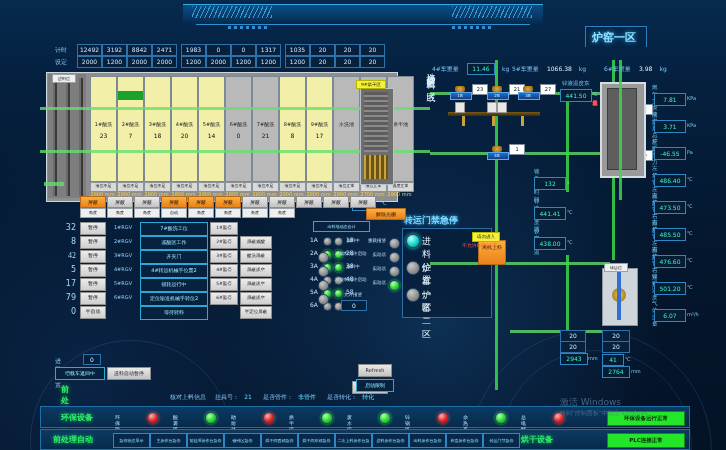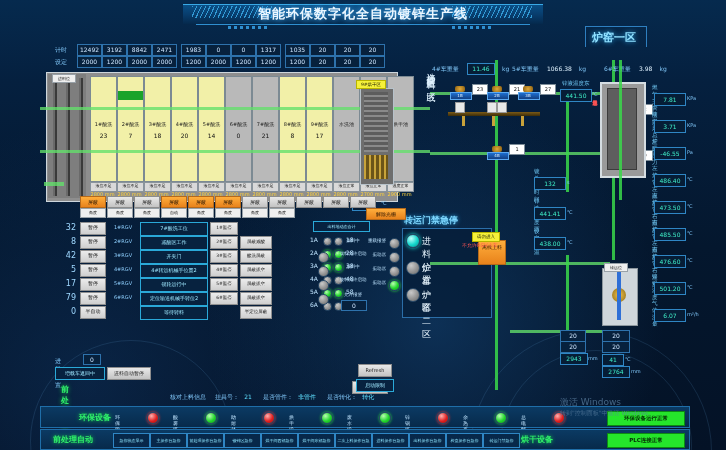--- a/index.html
+++ b/index.html
@@ -110,21 +110,20 @@
 <div id="screen">
 
   <div class="arcdeco abs" style="left:470px;top:330px;width:240px;height:240px;"></div>
   <div class="arcdeco abs" style="left:500px;top:350px;width:190px;height:190px;"></div>
   <div class="arcdeco abs" style="left:30px;top:340px;width:200px;height:200px;"></div>
 
   <div id="hdr" class="abs">
     <div class="hdrbar"></div>
     <div class="hdrhatch" style="left:192px;"></div>
     <div class="hdrhatch" style="left:452px;"></div>
-    <div id="title">智能环保数字化全自动镀锌生产线</div>
     <div class="hdrline"></div>
     <div class="hdrdots" style="left:228px;"></div>
     <div class="hdrdots" style="left:452px;"></div>
   </div>
 
   <div class="abs" style="left:55px;top:44px;">
     <div class="lbl abs" style="left:0;top:2px;width:16px;">计时</div>
     <div class="lbl abs" style="left:0;top:14px;width:16px;">设定</div>
     <div id="timer-r1" class="abs" style="left:22px;top:0;">
         <div class="cell abs" style="left: 0px; top: 0px; width: 23px; height: 10px;">12492</div>
@@ -282,21 +281,21 @@
       <div class="rpause" style="left: 20px; top: 0px; width: 24px; height: 11px;">暂停</div>
       <div class="rgvlbl" style="left: 48px; top: 1px; width: 30px;">1#RGV</div>
       <div class="rstat" style="left: 80px; top: 0px; width: 66px; height: 12px;">7#酸洗工位</div>
       <div class="rpause2" style="left: 150px; top: 0px; width: 26px; height: 11px;">1#暂停</div>
       <div class="rnum" style="left: 0px; top: 15px; width: 16px;">8</div>
       <div class="rpause" style="left: 20px; top: 14px; width: 24px; height: 11px;">暂停</div>
       <div class="rgvlbl" style="left: 48px; top: 15px; width: 30px;">2#RGV</div>
       <div class="rstat" style="left: 80px; top: 14px; width: 66px; height: 12px;">减酸区工作</div>
       <div class="rpause2" style="left: 150px; top: 14px; width: 26px; height: 11px;">2#暂停</div>
       <div class="rmode" style="left: 180px; top: 14px; width: 30px; height: 11px;">屏蔽减酸</div>
-      <div class="rnum" style="left: 0px; top: 29px; width: 16px;">42</div>
+      <div class="rnum" style="left: 0px; top: 29px; width: 16px; font-family: Liberation Serif, serif;">42</div>
       <div class="rpause" style="left: 20px; top: 28px; width: 24px; height: 11px;">暂停</div>
       <div class="rgvlbl" style="left: 48px; top: 29px; width: 30px;">3#RGV</div>
       <div class="rstat" style="left: 80px; top: 28px; width: 66px; height: 12px;">开夹门</div>
       <div class="rpause2" style="left: 150px; top: 28px; width: 26px; height: 11px;">3#暂停</div>
       <div class="rmode" style="left: 180px; top: 28px; width: 30px; height: 11px;">酸洗屏蔽</div>
       <div class="rnum" style="left: 0px; top: 43px; width: 16px;">5</div>
       <div class="rpause" style="left: 20px; top: 42px; width: 24px; height: 11px;">暂停</div>
       <div class="rgvlbl" style="left: 48px; top: 43px; width: 30px;">4#RGV</div>
       <div class="rstat" style="left: 80px; top: 42px; width: 66px; height: 12px;">4#转运机械手位置2</div>
       <div class="rpause2" style="left: 150px; top: 42px; width: 26px; height: 11px;">4#暂停</div>
@@ -558,21 +557,21 @@
   <div class="obtn" style="left:478px;top:240px;width:26px;height:22px;line-height:10px;font-size:5px;padding-top:1px;">离线上料</div>
 
   <div class="ylab" style="left:472px;top:232px;width:26px;height:8px;">请勿进入</div>
   <div class="rtx abs" style="left:462px;top:242px;width:50px;">不允许RGV小车</div>
 
   <div class="rtx rot abs" style="left:592px;top:96px;height:110px;font-size:5px;">禁止非操作人员靠近</div>
 
   <div class="abs rot" style="left:424px;top:66px;height:120px;font-size:9px;color:#dff2ff;letter-spacing:1px;">选择炉窑二区上料 区或</div>
 
   <div id="envbar">
-    <div class="bgrn abs" style="left:38px;top:5px;">环保设备</div>
+    <div class="bgrn abs" style="left:20px;top:5px;">环保设备</div>
     <div id="envitems" style="position:absolute;left:74px;top:0;">
         <div class="envlbl abs" style="left: 0px; top: 7px;">环保管路</div>
         <div class="led ledRed" style="left: 32px; top: 5px; width: 10px; height: 10px;"></div>
         <div class="envlbl abs" style="left: 58px; top: 7px;">酸雾塔设备</div>
         <div class="led ledOn" style="left: 90px; top: 5px; width: 10px; height: 10px;"></div>
         <div class="envlbl abs" style="left: 116px; top: 7px;">助熔处理</div>
         <div class="led ledRed" style="left: 148px; top: 5px; width: 10px; height: 10px;"></div>
         <div class="envlbl abs" style="left: 174px; top: 7px;">烘干设备</div>
         <div class="led ledOn" style="left: 206px; top: 5px; width: 10px; height: 10px;"></div>
         <div class="envlbl abs" style="left: 232px; top: 7px;">废水设备</div>

